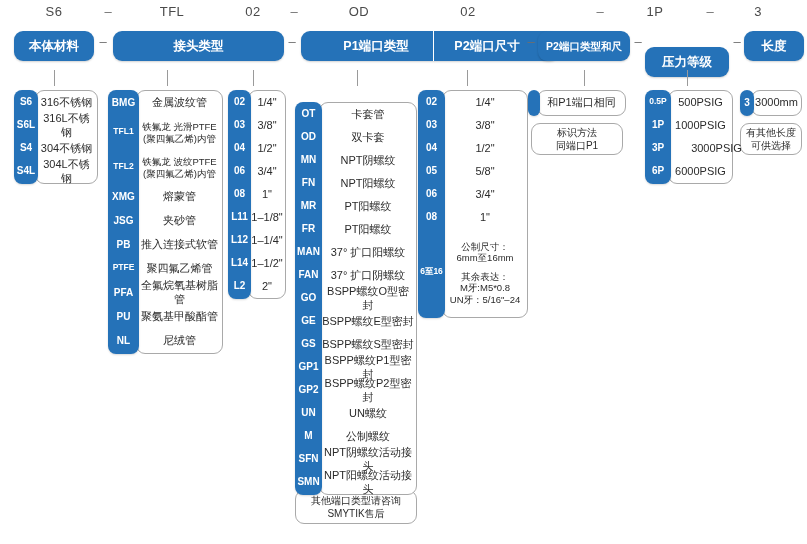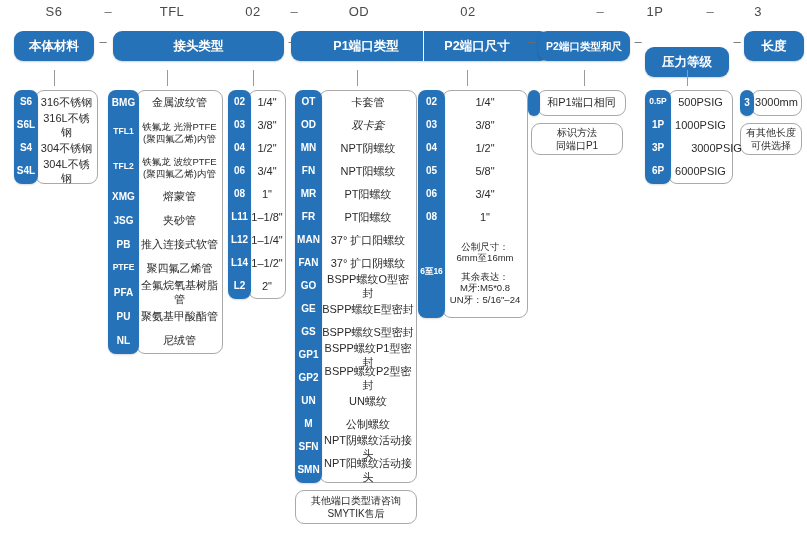--- a/index.html
+++ b/index.html
@@ -101,21 +101,21 @@
   <div class="hdr" style="left:14px;top:31px;width:80px;">
     <span class="seg" style="width:80px;">本体材料</span>
   </div>
   <div class="hdash" style="left:96px;">–</div>
 
   <div class="hdr" style="left:113px;top:31px;width:171px;">
     <span class="seg" style="width:108px;">接头类型</span><span class="seg" style="width:69px;margin-top:19px;">软管尺寸</span>
   </div>
   <div class="hdash" style="left:285px;">–</div>
 
-  <div class="hdr" style="left:291px;top:31px;width:258px;">
+  <div class="hdr" style="left:301px;top:31px;width:258px;">
     <span class="seg" style="width:113px;">P1端口类型</span><span class="seg" style="width:108px;">P2端口尺寸</span>
   </div>
   <div class="hdash" style="left:524px;">–</div>
 
   <div class="hdr small" style="left:538px;top:31px;width:92px;">
     <span class="seg" style="width:76px;border-radius:13px;">P2端口类型和尺寸</span>
   </div>
   <div class="hdash" style="left:631px;">–</div>
 
   <div class="hdr" style="left:645px;top:47px;width:84px;">
@@ -207,21 +207,21 @@
           <div class="cell" style="height: 23px;">3/4"</div>
           <div class="cell" style="height: 23px;">1"</div>
           <div class="cell" style="height: 23px;">1–1/8"</div>
           <div class="cell" style="height: 23px;">1–1/4"</div>
           <div class="cell" style="height: 23px;">1–1/2"</div>
           <div class="cell" style="height: 23px;">2"</div>
         </div>
     </div>
   </div>
 
-  <div class="group" style="left:295px;top:90px;width:122px;">
+  <div class="group" style="left:295px;top:102px;width:122px;">
     <div class="grp-inner">
       <div class="codecol" id="cc-p1" style="width:27px;">
           <div class="cell" style="height: 23px;">OT</div>
           <div class="cell" style="height: 23px;">OD</div>
           <div class="cell" style="height: 23px;">MN</div>
           <div class="cell" style="height: 23px;">FN</div>
           <div class="cell" style="height: 23px;">MR</div>
           <div class="cell" style="height: 23px;">FR</div>
           <div class="cell" style="height: 23px;">MAN</div>
           <div class="cell" style="height: 23px;">FAN</div>
@@ -230,21 +230,21 @@
           <div class="cell" style="height: 23px;">GS</div>
           <div class="cell" style="height: 23px;">GP1</div>
           <div class="cell" style="height: 23px;">GP2</div>
           <div class="cell" style="height: 23px;">UN</div>
           <div class="cell" style="height: 23px;">M</div>
           <div class="cell" style="height: 23px;">SFN</div>
           <div class="cell" style="height: 23px;">SMN</div>
         </div>
       <div class="descol" id="dc-p1" style="width:98px;">
           <div class="cell" style="height: 23px;">卡套管</div>
-          <div class="cell" style="height: 23px; font-style: italic;">双卡套</div>
+          <div class="cell" style="height: 23px;">双卡套</div>
           <div class="cell" style="height: 23px;">NPT阴螺纹</div>
           <div class="cell" style="height: 23px;">NPT阳螺纹</div>
           <div class="cell" style="height: 23px;">PT阳螺纹</div>
           <div class="cell" style="height: 23px;">PT阳螺纹</div>
           <div class="cell" style="height: 23px;">37° 扩口阳螺纹</div>
           <div class="cell" style="height: 23px;">37° 扩口阴螺纹</div>
           <div class="cell" style="height: 23px;">BSPP螺纹O型密封</div>
           <div class="cell" style="height: 23px;">BSPP螺纹E型密封</div>
           <div class="cell" style="height: 23px;">BSPP螺纹S型密封</div>
           <div class="cell" style="height: 23px;">BSPP螺纹P1型密封</div>

